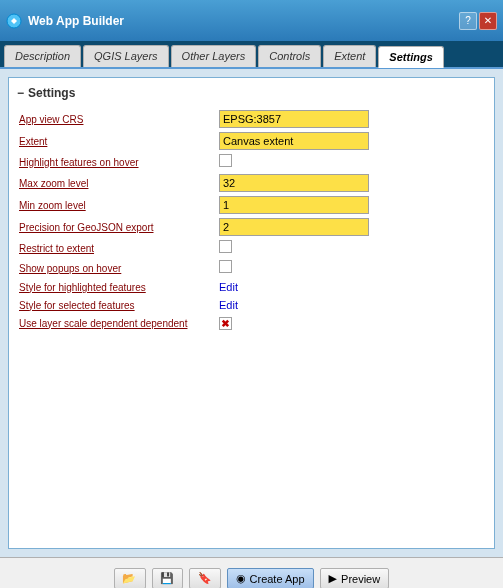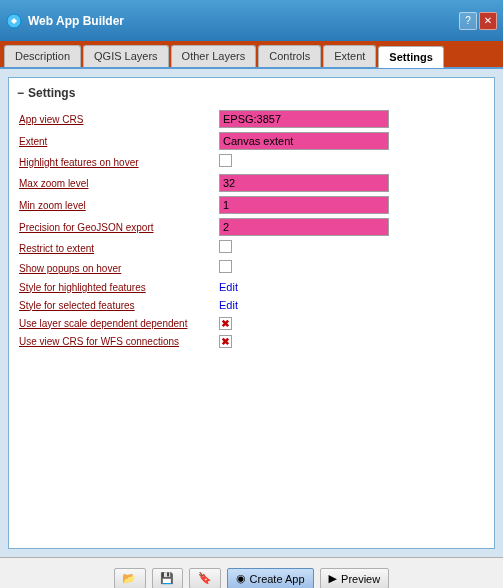--- a/index.html
+++ b/index.html
@@ -48,25 +48,26 @@
       justify-content: center;
       cursor: pointer;
       border-radius: 2px;
     }
     .title-btn.close {
       background: #c0392b;
     }
 
     
     .tab-bar {
-      background: #c2410c;
+      background: #0c4a6e;
       display: flex;
       border-bottom: 2px solid #5b9bd5;
       padding-top: 4px;
       padding-left: 4px;
+      font-style: italic;
     }
     .tab {
       padding: 4px 10px;
       border: 1px solid #b0b0b0;
       border-bottom: none;
       background: #e0e0e0;
       cursor: pointer;
       font-size: 11px;
       margin-right: 2px;
       border-radius: 3px 3px 0 0;
@@ -127,22 +128,22 @@
     }
     .settings-table td.value {
       flex: 1;
     }
 
     .text-input {
       border: 1px solid #a0a0a0;
       padding: 1px 3px;
       font-size: 11px;
       height: 18px;
-      width: 170px;
-      background: #ec4899;
+      width: 150px;
+      background: #fde047;
     }
 
     .checkbox-cell {
       width: 13px;
       height: 13px;
       border: 1px solid #a0a0a0;
       background: white;
       display: inline-block;
     }
     .checkbox-checked {
@@ -262,24 +263,20 @@
             <td class="value"><span class="edit-link">Edit</span></td>
           </tr>
           <tr>
             <td class="label">Style for selected features</td>
             <td class="value"><span class="edit-link">Edit</span></td>
           </tr>
           <tr>
             <td class="label">Use layer scale dependent dependent</td>
             <td class="value"><div class="checkbox-checked">✖</div></td>
           </tr>
-          <tr>
-            <td class="label">Use view CRS for WFS connections</td>
-            <td class="value"><div class="checkbox-checked">✖</div></td>
-          </tr>
         </tbody>
     </table>
   </div>
 </div>
 
 <div class="footer">
   <button class="footer-btn">
     <span>📂</span>
   </button>
   <button class="footer-btn">

